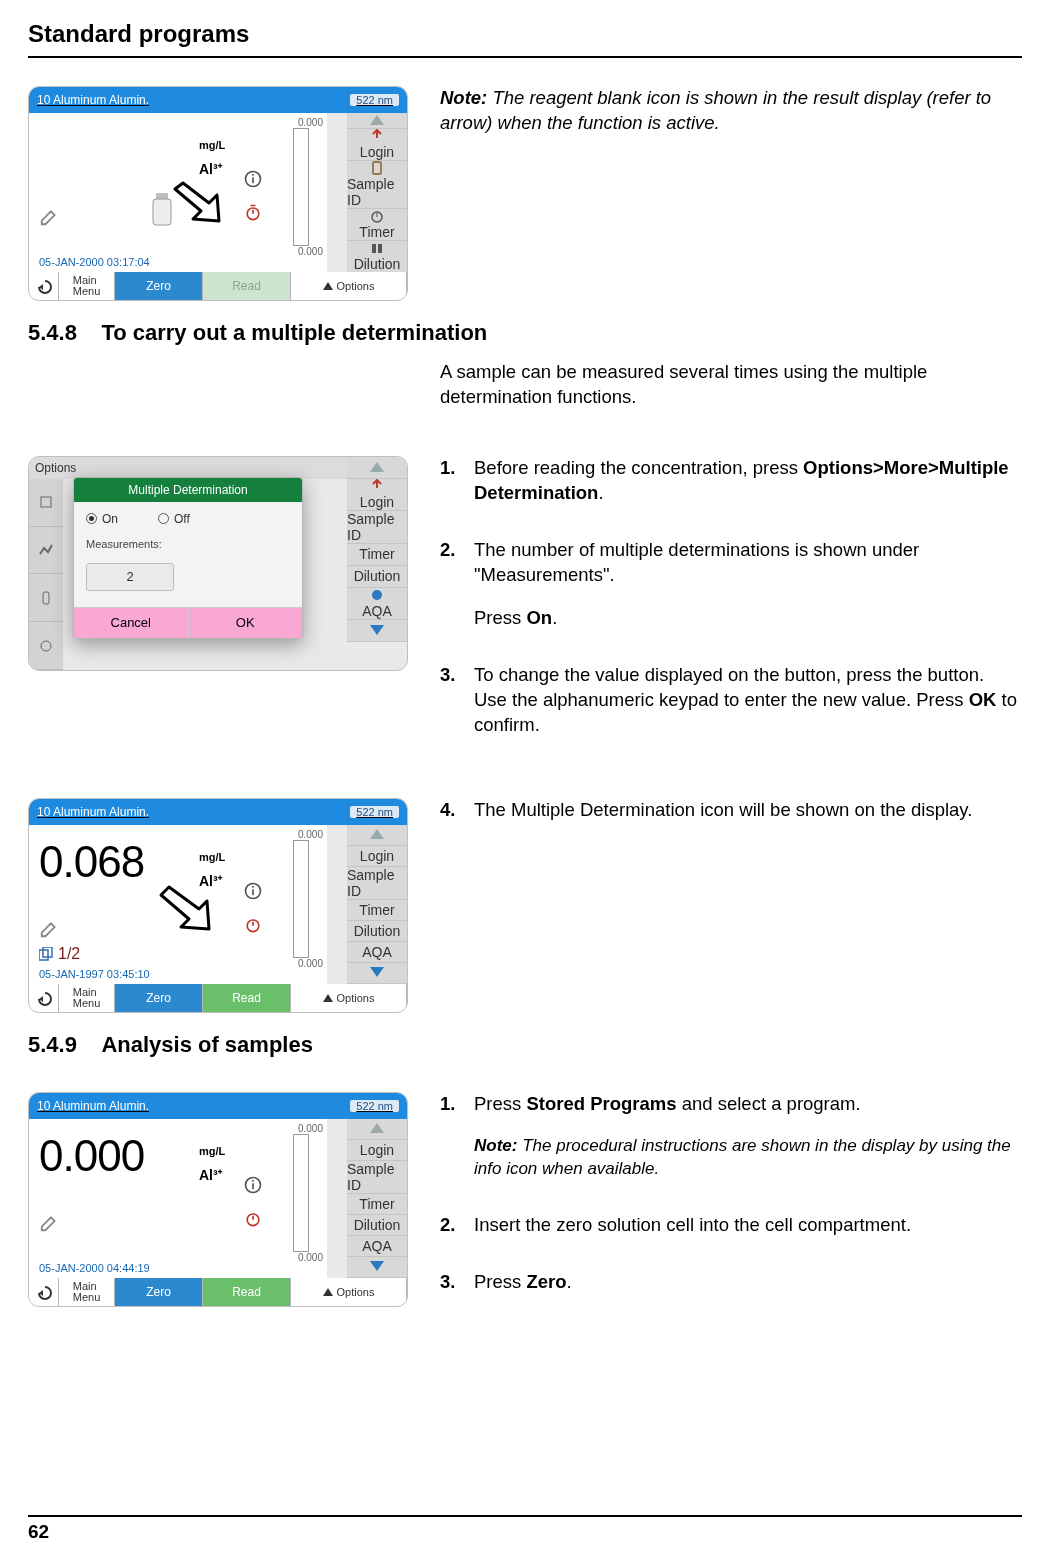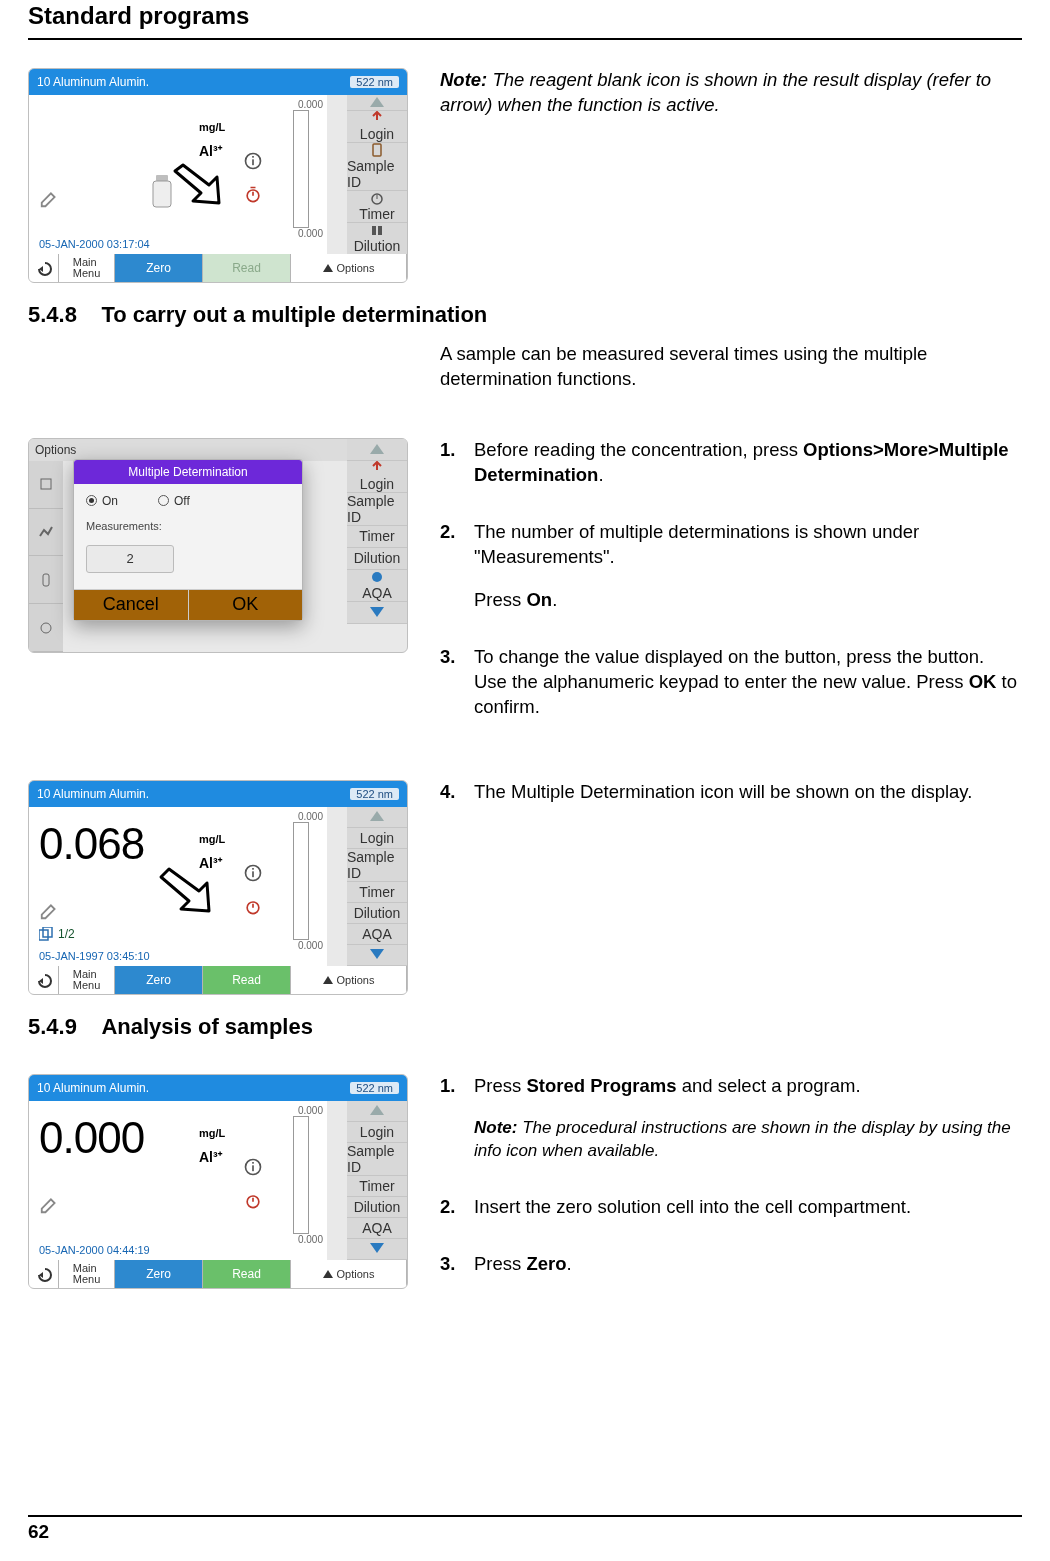--- a/index.html
+++ b/index.html
@@ -1,39 +1,39 @@
 <!DOCTYPE html>
 <html><head>
 <meta charset="utf-8">
 <style>
   * { box-sizing: border-box; margin: 0; padding: 0; }
   html, body { width: 1050px; font-family: Arial, Helvetica, sans-serif; color: #000; background: #fff; }
   .page { width: 1050px; min-height: 1561px; padding: 0 28px 0 28px; position: relative; }
-  .running-head { font-size: 24px; font-weight: bold; padding-top: 2px; }
+  .running-head { font-size: 24px; font-weight: bold; padding-top: 20px; }
   .hr-top { border: none; border-top: 2px solid #000; margin-top: 8px; }
 
   .row { display: flex; gap: 32px; margin-top: 28px; align-items: flex-start; }
   .left { width: 380px; flex: none; }
   .right { flex: 1; font-size: 18.5px; line-height: 1.35; }
   .right p { margin-bottom: 18px; }
 
   .note { font-style: italic; }
   .note b { font-weight: bold; font-style: italic; }
 
   h2.sec { font-size: 22px; font-weight: bold; margin-top: 19px; }
 
   ol.steps { list-style: none; counter-reset: step; }
   ol.steps > li { display: flex; margin-bottom: 14px; line-height: 1.35; }
   ol.steps > li .num { font-weight: bold; width: 34px; flex: none; }
   ol.steps > li .body { flex: 1; }
   ol.steps > li .body > p { margin-top: 10px; }
   ol.steps > li .body > p:first-child { margin-top: 0; }
 
   
-  .shot { width: 380px; height: 215px; position: relative; background: #e9e9e9; border: 1px solid #bfbfbf; border-radius: 6px; overflow: hidden; filter: blur(0.2px); }
+  .shot { width: 380px; height: 215px; position: relative; background: #e9e9e9; border: 1px solid #bfbfbf; border-radius: 11px; overflow: hidden; filter: blur(0.2px); text-decoration: underline; }
   .shot * { font-family: Arial, sans-serif; }
   .topbar { height: 26px; background: #1f8be0; color: #fff; font-size: 12px; display: flex; align-items: center; justify-content: space-between; padding: 0 8px; filter: blur(0.4px); }
   .topbar .wl { background: #ddeaf6; color: #1f4e82; border-radius: 2px; padding: 0 6px; font-size: 11px; }
   .screen-main { position: absolute; left: 0; top: 26px; right: 80px; bottom: 28px; background: #fff; }
   .reading-big { position: absolute; left: 10px; top: 12px; font-size: 44px; font-weight: 500; letter-spacing: -1px; }
   .units { position: absolute; left: 170px; top: 26px; font-size: 11px; font-weight: bold; }
   .element { position: absolute; left: 170px; top: 46px; font-size: 14px; font-weight: bold; }
   .edit-icon { position: absolute; left: 10px; top: 92px; width: 22px; height: 22px; }
   .status-line { position: absolute; left: 10px; bottom: 4px; color: #1766b3; font-size: 11px; filter: blur(0.6px); }
   .scale-box { position: absolute; right: 2px; top: 4px; width: 48px; height: 140px; }
@@ -51,33 +51,33 @@
   .bb.zero { width: 88px; background: #2d89cf; color: #fff; }
   .bb.read { width: 88px; background: #6ac06a; color: #fff; }
   .bb.read.dim { background: #cfe4cf; color: #8aa98a; }
   .bb.opts { flex: 1; background: #fff; color: #333; font-size: 11px; }
 
   .arrow-overlay { position: absolute; pointer-events: none; }
   .opt-strip { position: absolute; left: 0; top: 0; width: 34px; bottom: 0; background: #d3d3d3; display: flex; flex-direction: column; }
   .opt-strip div { flex: 1; border-bottom: 1px solid #bcbcbc; display:flex; align-items:center; justify-content:center; filter: blur(0.7px); }
   .modal-title-bar { position: absolute; left: 0; top: 0; right: 0; height: 22px; background: #dcdcdc; font-size: 12px; padding-left: 6px; line-height: 22px; color: #333; filter: blur(0.5px); }
   .modal { position: absolute; left: 44px; top: 20px; width: 230px; background: #f3f3f3; border: 1px solid #b5b5b5; border-radius: 3px; box-shadow: 0 6px 20px rgba(0,0,0,0.35); }
-  .modal .mtitle { height: 24px; background: #6d28d9; color: #fff; font-size: 12px; display: flex; align-items: center; justify-content: center; border-radius: 3px 3px 0 0; filter: blur(0.4px); }
+  .modal .mtitle { height: 24px; background: #15803d; color: #fff; font-size: 12px; display: flex; align-items: center; justify-content: center; border-radius: 3px 3px 0 0; filter: blur(0.4px); }
   .modal .mbody { padding: 10px 12px 6px; font-size: 12px; color: #333; }
   .modal .radio-row { display: flex; gap: 40px; margin-bottom: 12px; filter: blur(0.4px); }
   .modal .radio { display: flex; align-items: center; gap: 5px; }
   .modal .radio .dot { width: 11px; height: 11px; border: 1px solid #555; border-radius: 50%; display: inline-block; position: relative; }
   .modal .radio .dot.on::after { content: ""; position: absolute; left: 2px; top: 2px; width: 5px; height: 5px; background: #333; border-radius: 50%; }
   .modal .meas-label { font-size: 11px; color: #444; margin-bottom: 13px; filter: blur(0.5px); }
   .modal .meas-btn { width: 88px; height: 28px; border: 1px solid #bbb; background: #eaeaea; border-radius: 3px; display: flex; align-items: center; justify-content: center; font-size: 13px; margin-bottom: 10px; filter: blur(0.4px); }
   .modal .mbuttons { display: flex; border-top: 1px solid #ccc; }
-  .modal .mbuttons div { flex: 1; height: 30px; display: flex; align-items: center; justify-content: center; font-size: 18px; border-right: 1px solid #ccc; background: #a16207; filter: blur(0.4px); }
+  .modal .mbuttons div { flex: 1; height: 30px; display: flex; align-items: center; justify-content: center; font-size: 13px; border-right: 1px solid #ccc; background: #f9a8d4; filter: blur(0.4px); }
   .modal .mbuttons div:last-child { border-right: none; }
 
-  .multi-badge { position: absolute; left: 10px; top: 120px; font-size: 12px; color: #14532d; display:flex; align-items:center; gap:3px; filter: blur(0.5px); }
+  .multi-badge { position: absolute; left: 10px; top: 120px; font-size: 16px; color: #7f1d1d; display:flex; align-items:center; gap:3px; filter: blur(0.5px); }
 
   .footer { position: absolute; left: 28px; right: 28px; bottom: 18px; }
   .hr-bot { border: none; border-top: 2px solid #000; }
   .pgnum { font-size: 19px; font-weight: bold; margin-top: 4px; }
 </style>
 </head>
 <body>
 
 <div class="page">
 

